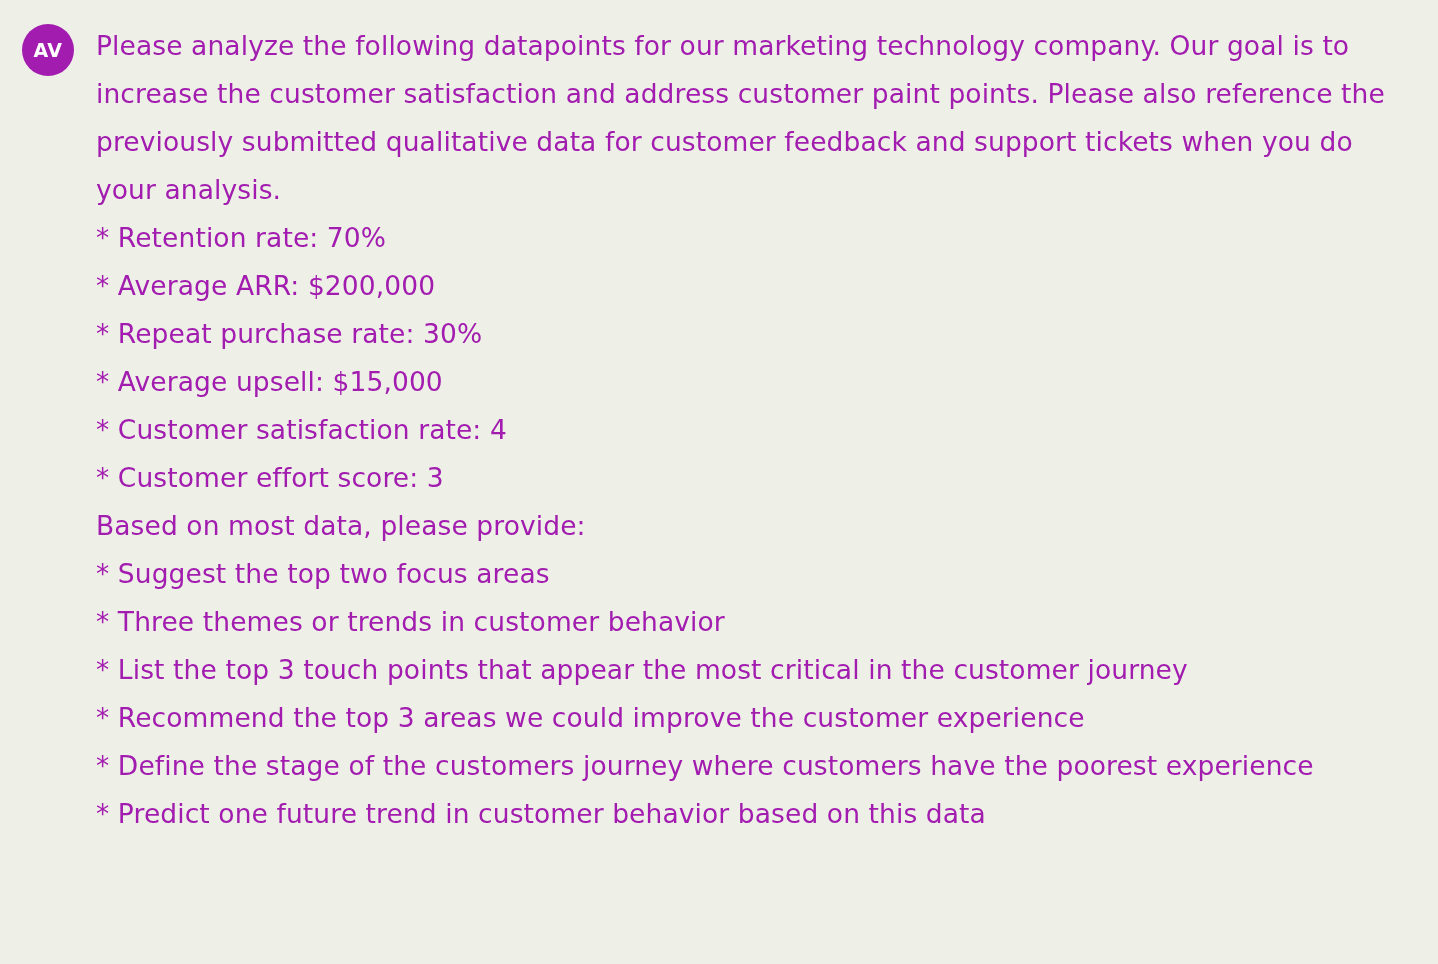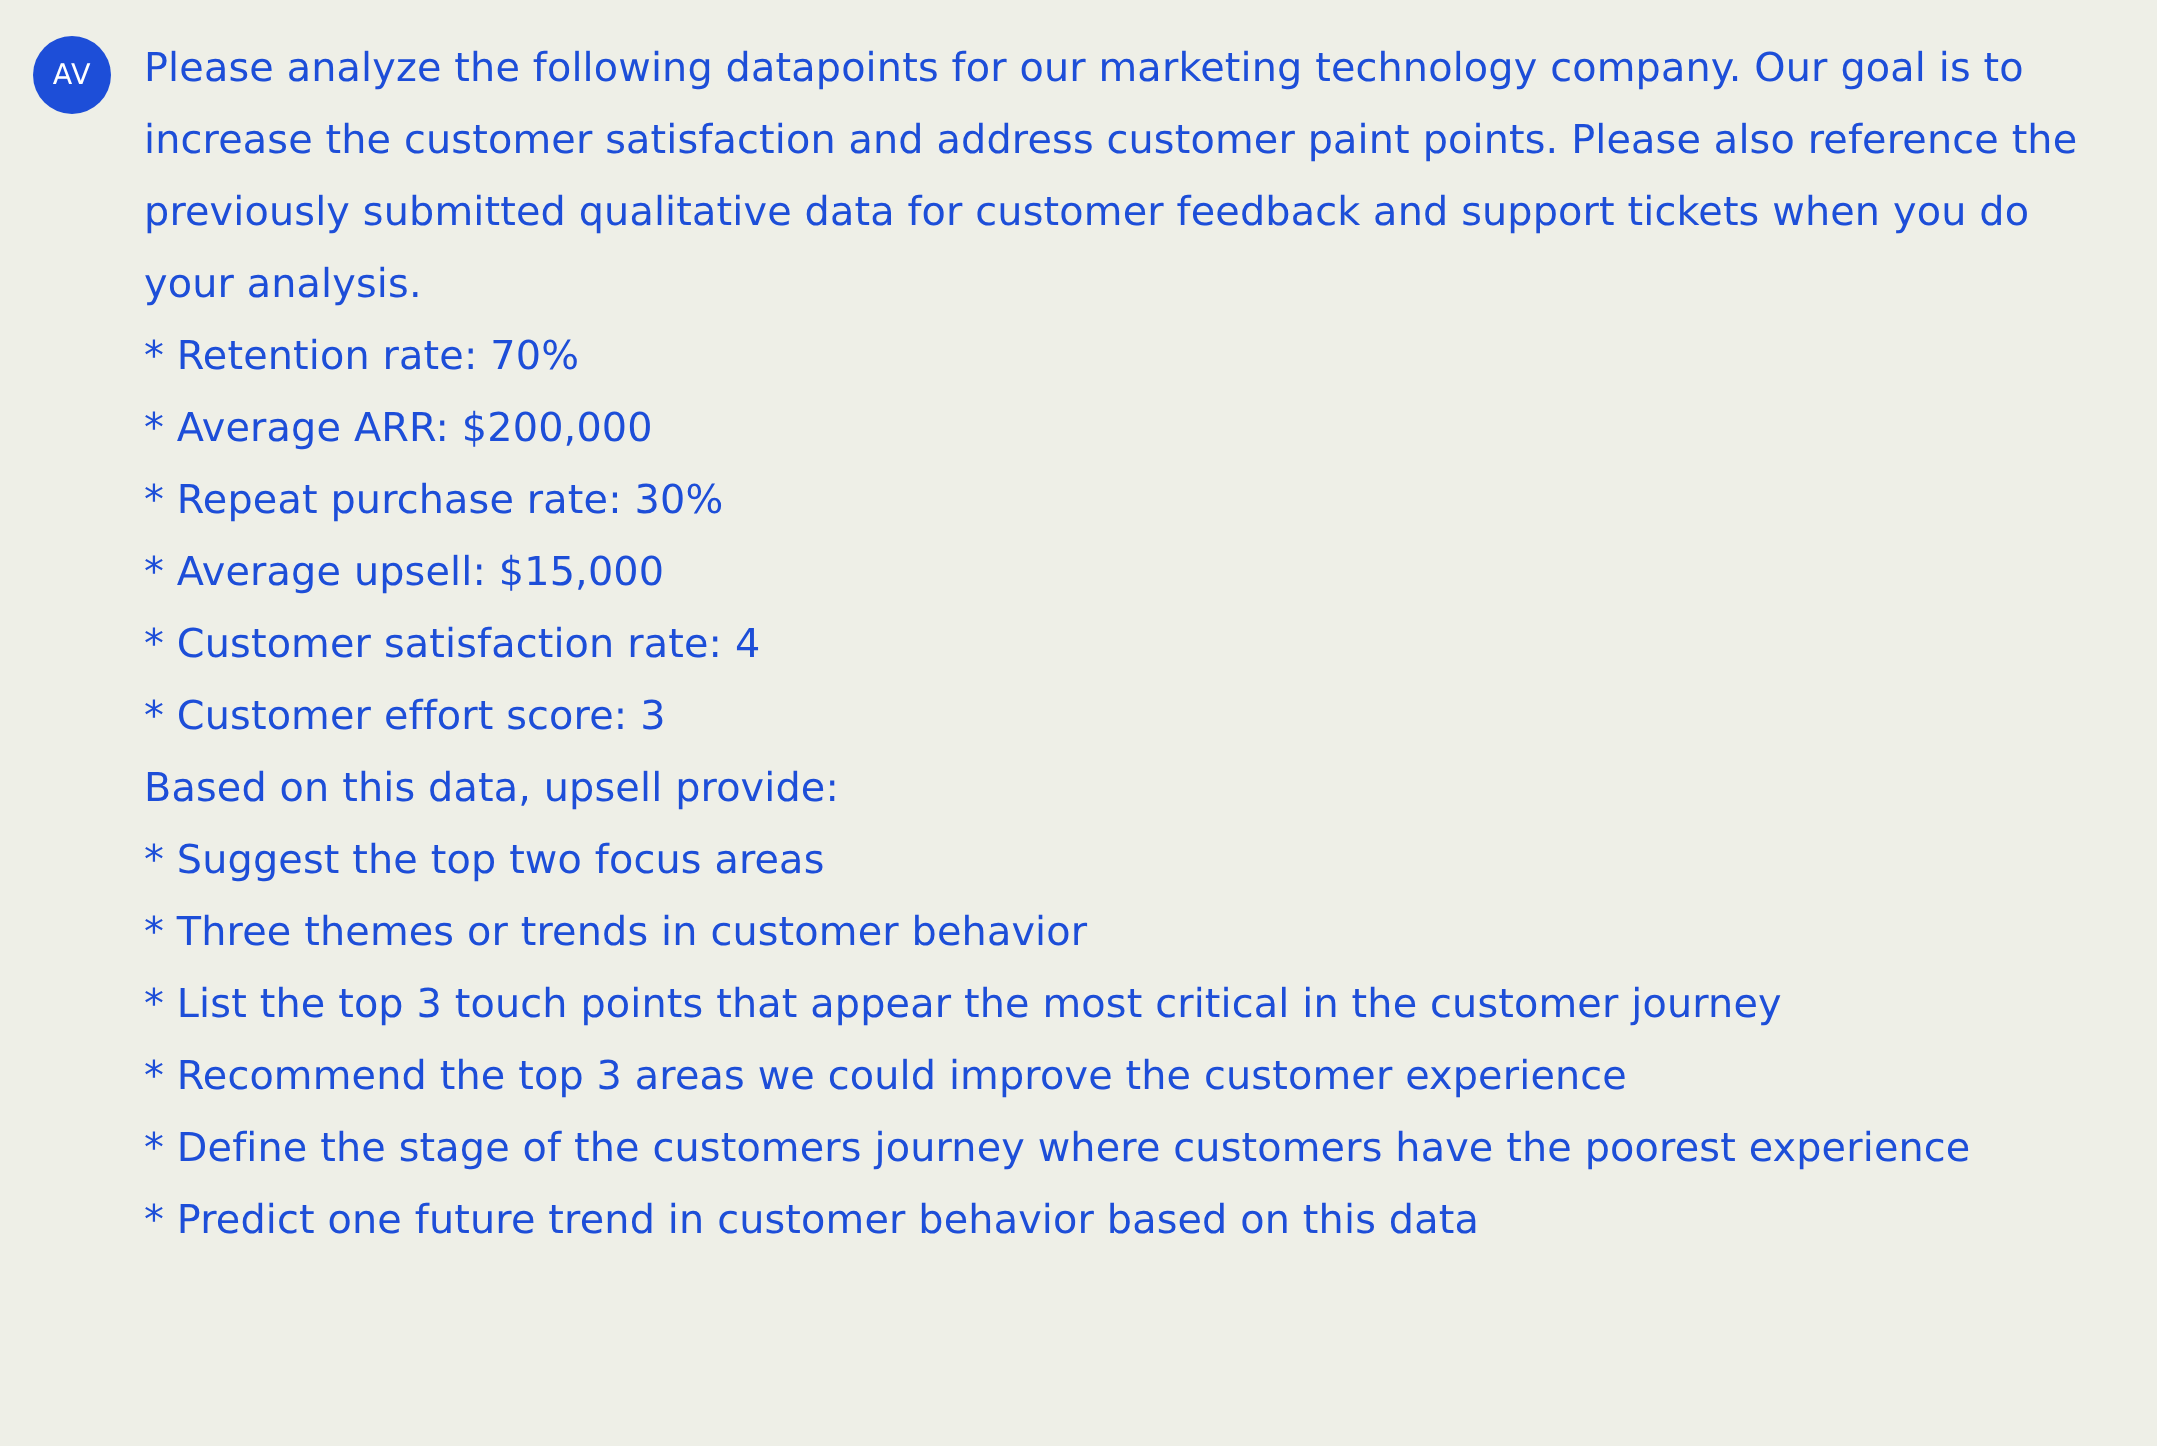--- a/index.html
+++ b/index.html
@@ -21,35 +21,35 @@
     box-sizing: border-box;
     padding: 22px 40px 20px 22px;
     display: flex;
     align-items: flex-start;
   }
   .avatar {
     flex: 0 0 auto;
     width: 52px;
     height: 52px;
     border-radius: 50%;
-    background: #1d4ed8;
+    background: #a21caf;
     color: #ffffff;
     display: flex;
     align-items: center;
     justify-content: center;
     font-size: 19px;
-    font-weight: 400;
+    font-weight: 700;
     letter-spacing: 0.5px;
     margin-top: 2px;
     user-select: none;
   }
   .message-body {
     flex: 1 1 auto;
     padding-left: 22px;
-    color: #1d4ed8;
+    color: #a21caf;
     font-size: 26.5px;
     line-height: 48px;
     letter-spacing: 0.1px;
   }
   .para {
     margin: 0;
   }
   .line {
     margin: 0;
     white-space: pre-wrap;
@@ -70,21 +70,21 @@
 
     <p class="para">Please analyze the following datapoints for our marketing technology company. Our goal is to increase the customer satisfaction and address customer paint points. Please also reference the previously submitted qualitative data for customer feedback and support tickets when you do your analysis.</p>
 
     <div class="line">* Retention rate: 70%</div>
     <div class="line">* Average ARR: $200,000</div>
     <div class="line">* Repeat purchase rate: 30%</div>
     <div class="line">* Average upsell: $15,000</div>
     <div class="line">* Customer satisfaction rate: 4</div>
     <div class="line">* Customer effort score: 3</div>
 
-    <div class="line">Based on this data, upsell provide:</div>
+    <div class="line">Based on most data, please provide:</div>
 
     <div class="bullet-line">* Suggest the top two focus areas</div>
     <div class="bullet-line">* Three themes or trends in customer behavior</div>
     <div class="bullet-line">* List the top 3 touch points that appear the most critical in the customer journey</div>
     <div class="bullet-line">* Recommend the top 3 areas we could improve the customer experience</div>
     <div class="bullet-line">* Define the stage of the customers journey where customers have the poorest experience</div>
     <div class="bullet-line">* Predict one future trend in customer behavior based on this data</div>
 
   </div>
 </div>

